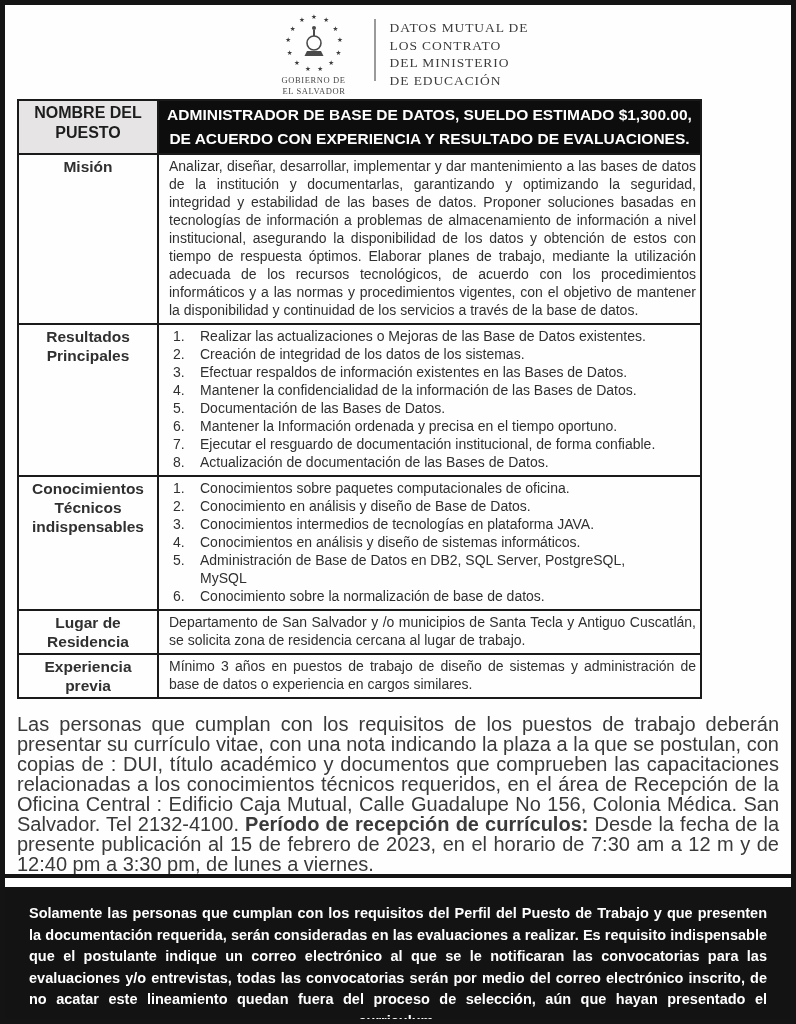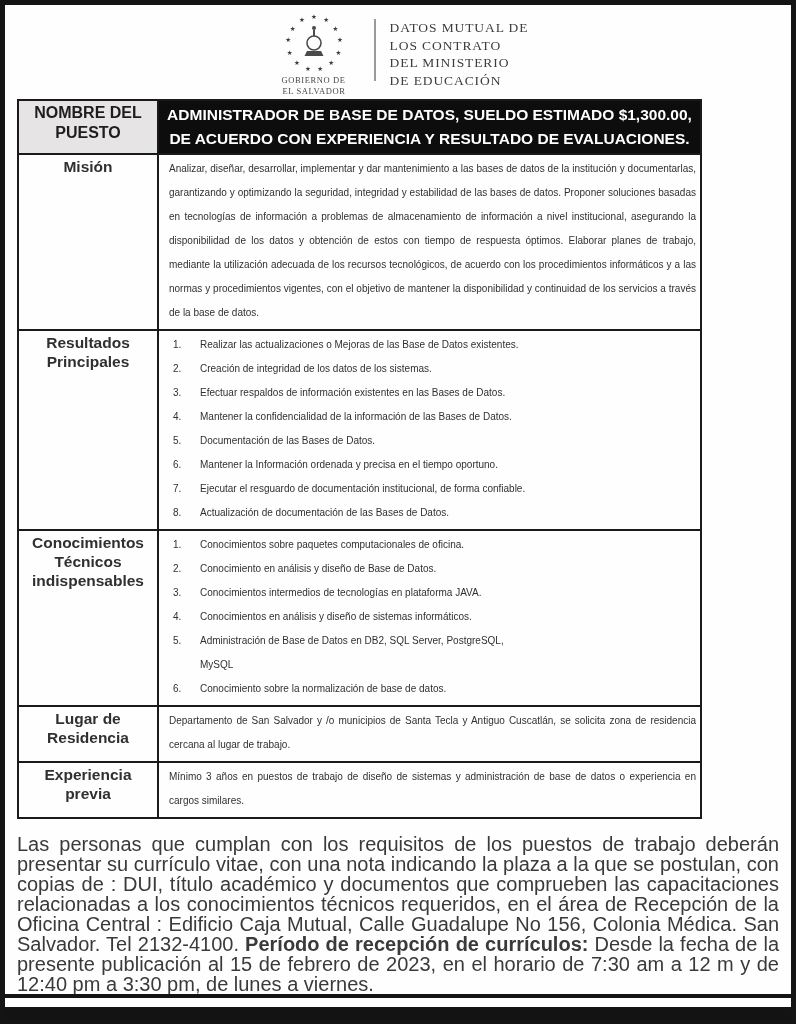--- a/index.html
+++ b/index.html
@@ -20,21 +20,21 @@
   .gov-text{font-family:"Liberation Serif",serif;font-size:8.5px;letter-spacing:.6px;color:#4a4a4a;text-align:right;line-height:10.5px;margin-top:-2px;}
   .logo-divider{width:2px;background:#9a9a9a;height:62px;margin-top:6px;}
   .org-name{font-family:"Liberation Serif",serif;font-size:13.5px;line-height:17.5px;color:#3d3d3d;letter-spacing:.9px;padding-top:6px;}
   .ring-star{font-family:"DejaVu Sans",sans-serif;}
   
   .title{text-align:center;font-weight:bold;font-size:21px;line-height:26px;color:#2c2c2c;margin-top:9px;letter-spacing:-.2px;}
   
   .job-table{border-collapse:collapse;table-layout:fixed;width:685px;margin:3px 12px 0 12px;}
   .job-table td{border:2px solid #1a1a1a;vertical-align:top;}
   .label-cell{width:130px;text-align:center;font-weight:bold;font-size:15.5px;line-height:19px;padding:2px 4px;}
-  .value-cell{font-size:10px;line-height:24px;padding:2px 4px 4px 10px;}
+  .value-cell{font-size:14px;line-height:18px;padding:2px 4px 4px 10px;}
   .justify{text-align:justify;}
   .header-label{background:#e6e4e4;font-size:16px;line-height:20px;vertical-align:middle;color:#1d1d1d;}
   .header-value{background:#0d0d0d;color:#ffffff;font-weight:bold;text-align:center;font-size:15.5px;line-height:24px;vertical-align:middle;padding:2px 8px;}
   .num-item{display:flex;}
   .num{width:27px;flex:none;padding-left:4px;}
   .li-text{white-space:pre-line;flex:1;}
   
   .req-paragraph{margin:15px 12px 0 12px;font-size:20px;line-height:20px;text-align:justify;color:#3a3a3a;}
   .bold{font-weight:bold;}
   

